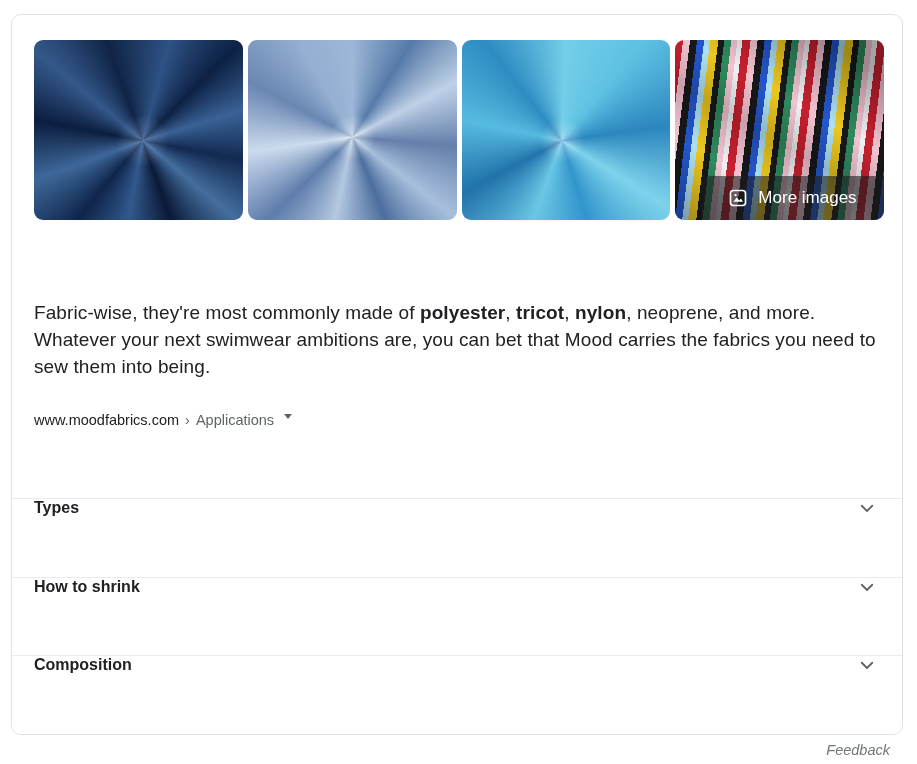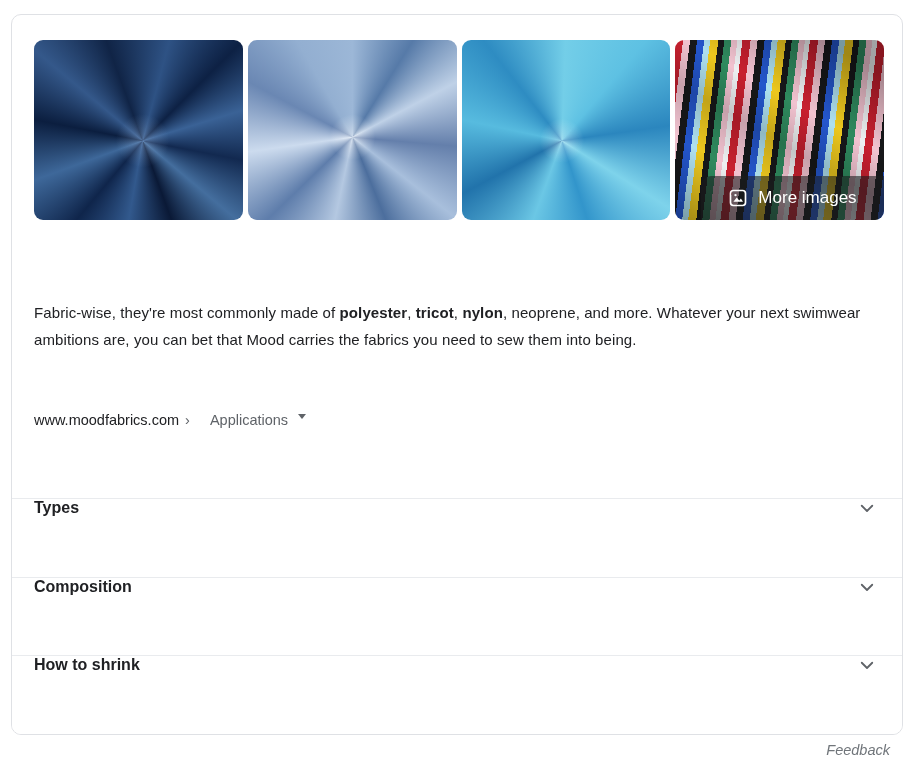--- a/index.html
+++ b/index.html
@@ -61,28 +61,28 @@
     color:#fff;font-size:17px;cursor:pointer;
   }
   .more-images svg{display:block;}
   
   .title{
     position:absolute;left:22px;top:230px;margin:0;
     font-size:23px;font-weight:400;color:#202124;line-height:28px;
   }
   .snippet{
     position:absolute;left:22px;top:284px;margin:0;width:848px;
-    font-size:15px;color:#202124;line-height:27px;letter-spacing:.1px;
+    font-size:19px;color:#202124;line-height:27px;letter-spacing:.1px;
   }
   .snippet b{font-weight:700;}
   .breadcrumb{
     position:absolute;left:22px;top:397px;font-size:14.5px;color:#202124;
     display:flex;
   }
-  .bc-sep,.bc-path{color:#5f6368;margin-left:14px;}
+  .bc-sep,.bc-path{color:#5f6368;}
   .bc-sep{margin:0 6px;}
   .bc-caret{
     width:0;height:0;margin-left:10px;margin-top:2px;
     border-left:4.5px solid transparent;border-right:4.5px solid transparent;
     border-top:5.5px solid #5f6368;cursor:pointer;
   }
   .result-link{
     position:absolute;left:22px;top:424px;
     font-size:22.5px;color:#1a0dab;text-decoration:none;line-height:30px;
   }
@@ -143,29 +143,29 @@
   <div class="accordion">
     <div class="acc-row">
       <span class="acc-label">Types</span>
       <span class="chev">
         <svg width="18" height="18" viewBox="0 0 24 24">
             <path d="M5 9l7 7 7-7" fill="none" stroke="#5f6368" stroke-width="2.4" stroke-linecap="round" stroke-linejoin="round"></path>
           </svg>
       </span>
     </div>
     <div class="acc-row">
-      <span class="acc-label">Composition</span>
+      <span class="acc-label">How to shrink</span>
       <span class="chev">
         <svg width="18" height="18" viewBox="0 0 24 24">
             <path d="M5 9l7 7 7-7" fill="none" stroke="#5f6368" stroke-width="2.4" stroke-linecap="round" stroke-linejoin="round"></path>
           </svg>
       </span>
     </div>
     <div class="acc-row">
-      <span class="acc-label">How to shrink</span>
+      <span class="acc-label">Composition</span>
       <span class="chev">
         <svg width="18" height="18" viewBox="0 0 24 24">
             <path d="M5 9l7 7 7-7" fill="none" stroke="#5f6368" stroke-width="2.4" stroke-linecap="round" stroke-linejoin="round"></path>
           </svg>
       </span>
     </div>
   </div>
 
 </div>
 

